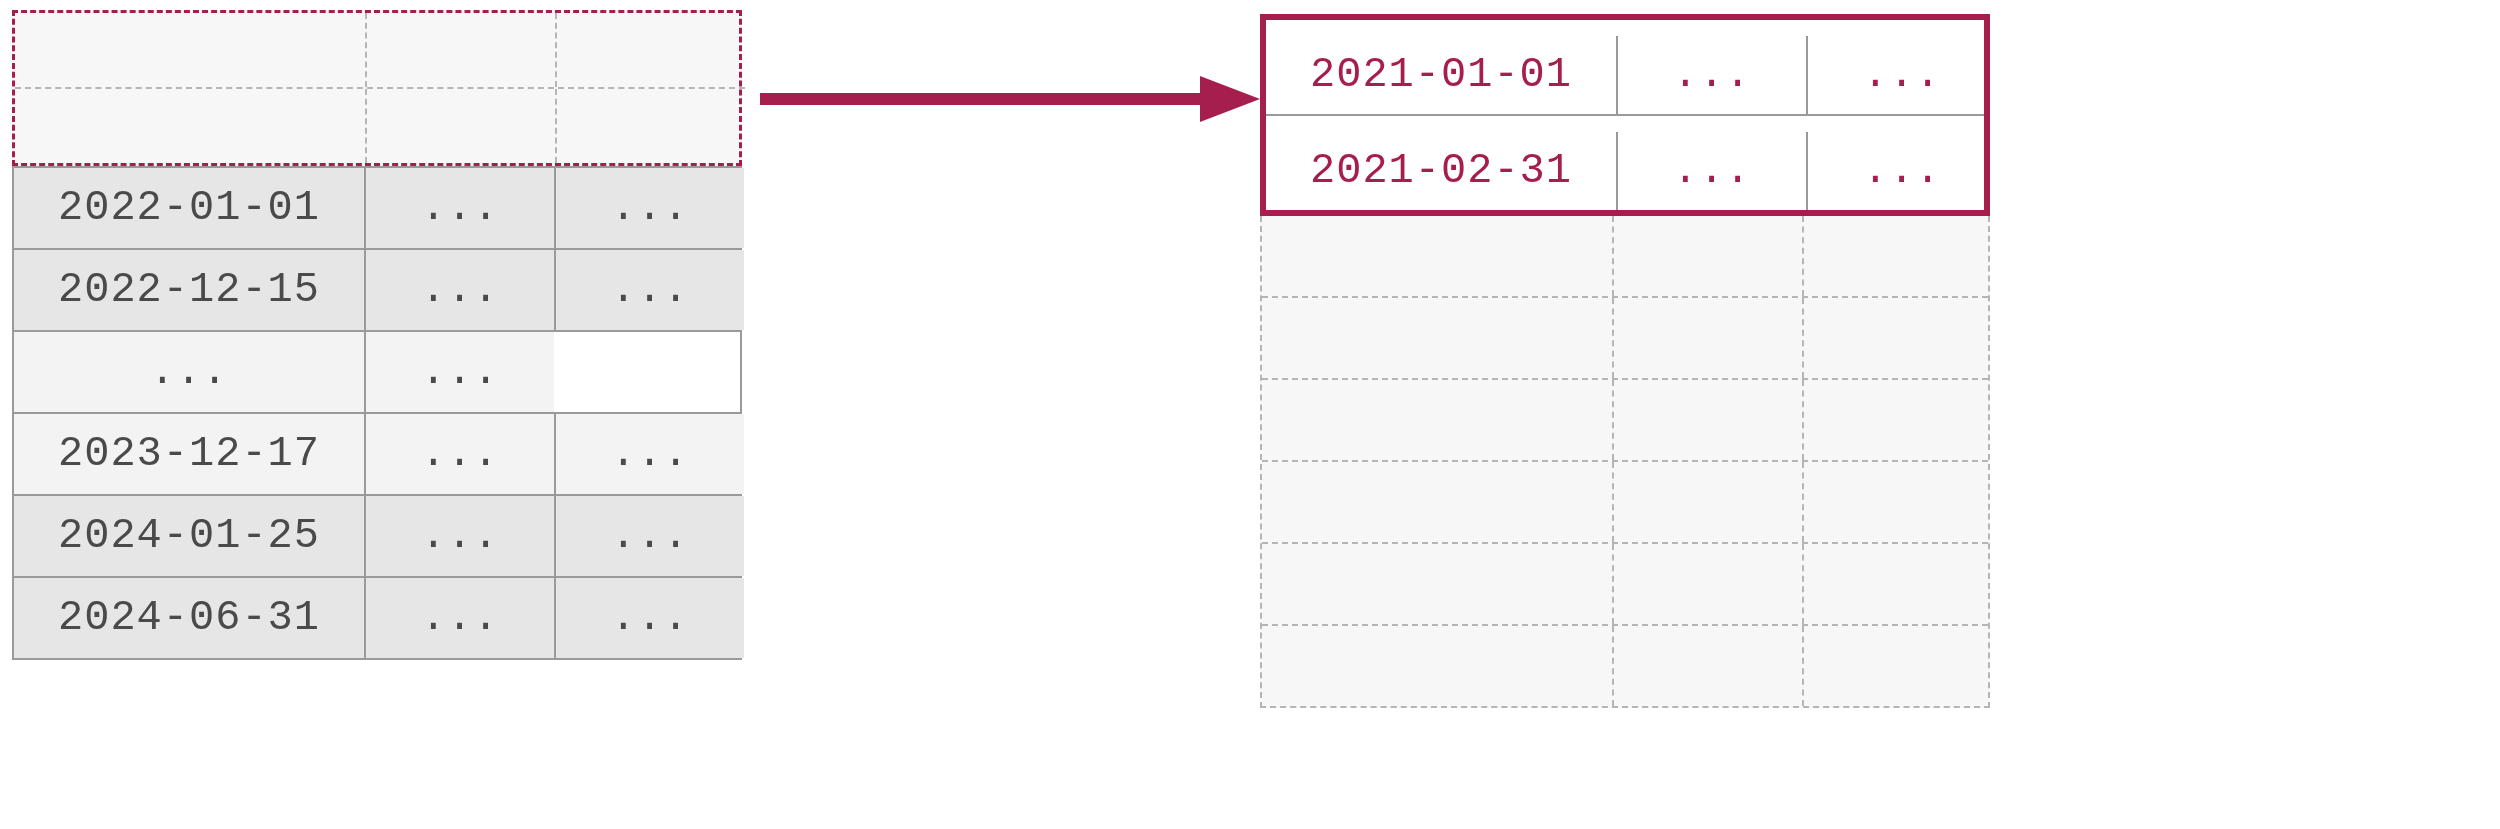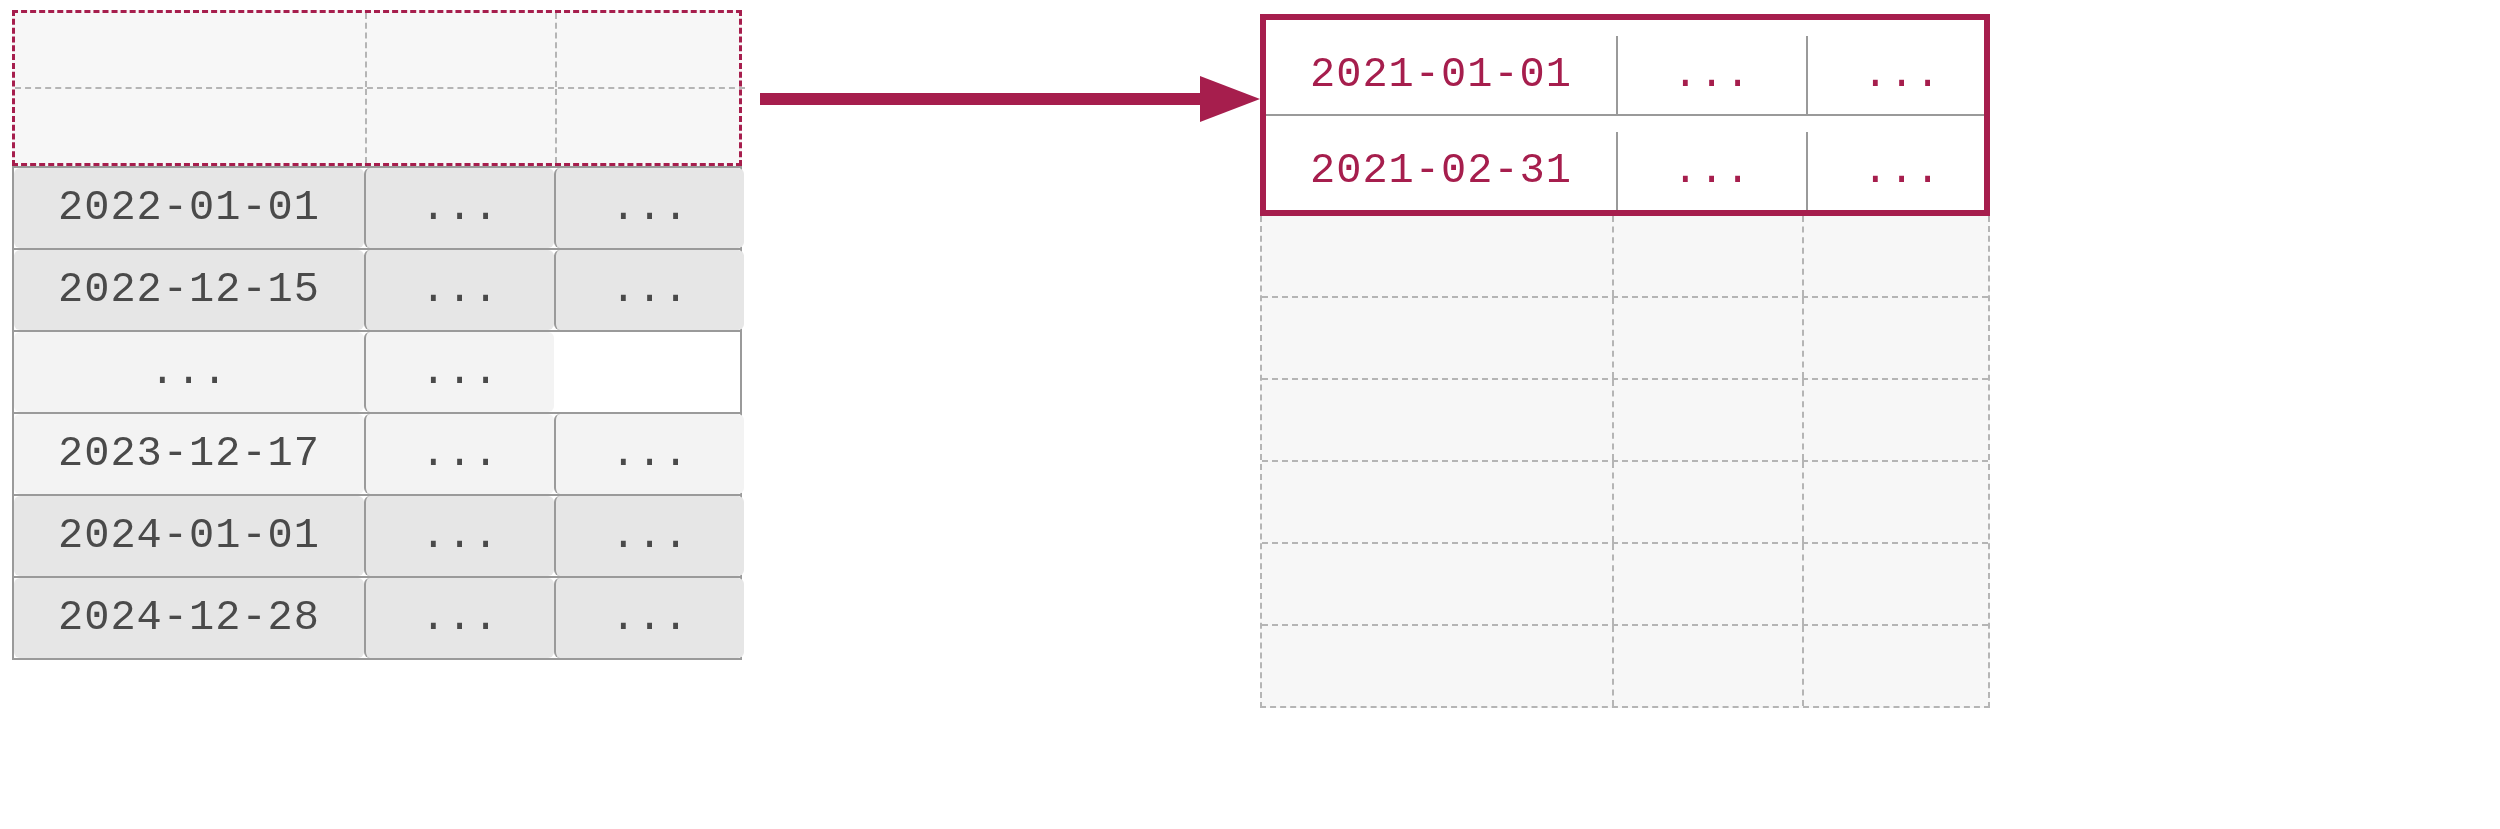--- a/index.html
+++ b/index.html
@@ -65,21 +65,20 @@
     display: grid;
     grid-template-columns: var(--date-w) var(--dots-w) var(--dots-w);
     border-top: 2px solid var(--solid-border);
   }
   .row .cell {
     height: var(--cell-h);
     display: flex;
     align-items: center;
     justify-content: center;
     letter-spacing: 1px;
-    border-radius: 6px;
   }
   .row .cell + .cell {
     border-left: 2px solid var(--solid-border);
   }
   .row.alt .cell { background: var(--row-alt); }
   .row.base .cell { background: var(--row-base); }
 
   
   .right-table {
     position: absolute;
@@ -171,26 +170,26 @@
       <div class="row base">
         <div class="cell">...</div>
         <div class="cell">...</div>
       </div>
       <div class="row base">
         <div class="cell">2023-12-17</div>
         <div class="cell">...</div>
         <div class="cell">...</div>
       </div>
       <div class="row alt">
-        <div class="cell">2024-01-01</div>
-        <div class="cell">...</div>
-        <div class="cell">...</div>
-      </div>
-      <div class="row alt">
-        <div class="cell">2024-12-28</div>
+        <div class="cell">2024-01-25</div>
+        <div class="cell">...</div>
+        <div class="cell">...</div>
+      </div>
+      <div class="row alt">
+        <div class="cell">2024-06-31</div>
         <div class="cell">...</div>
         <div class="cell">...</div>
       </div>
     </div>
   </div>
 
   <svg class="arrow" viewBox="0 0 500 50">
     <line x1="0" y1="25" x2="452" y2="25" stroke="#a61e4d" stroke-width="12"></line>
     <polygon points="500,25 440,2 440,48" fill="#a61e4d"></polygon>
   </svg>

